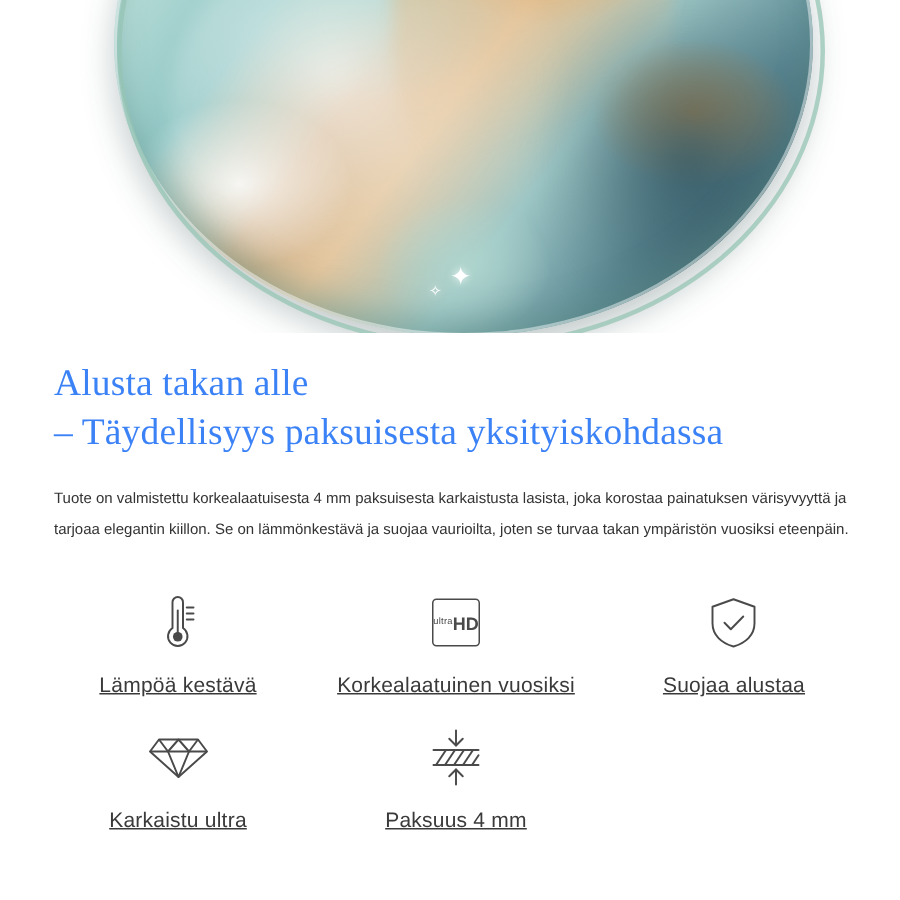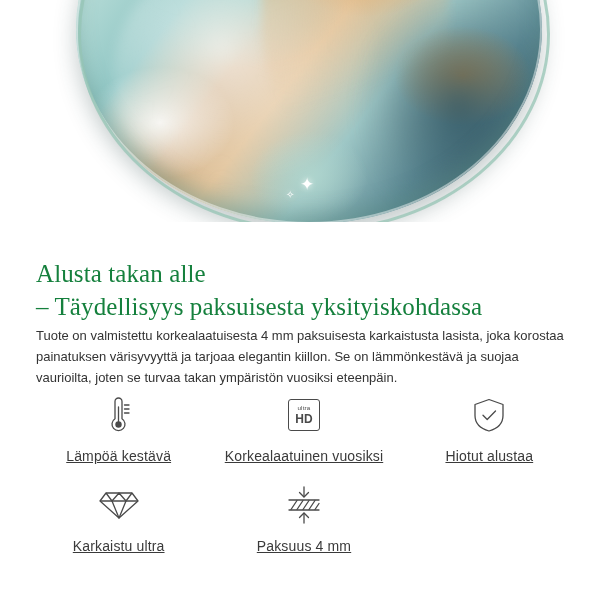--- a/index.html
+++ b/index.html
@@ -101,37 +101,37 @@
     line-height: 1;
     text-shadow: 0 0 6px rgba(255,255,255,0.9);
   }
   .sparkle.s1 { left: 300px; top: 176px; font-size: 17px; }
   .sparkle.s2 { left: 286px; top: 190px; font-size: 10px; }
 
   
   .headline {
     position: absolute;
     left: 36px;
-    top: 240px;
+    top: 222px;
     width: 540px;
     font-family: "Liberation Serif", serif;
     font-size: 25px;
     line-height: 33px;
-    color: #15803d;
+    color: #3b82f6;
     font-weight: 400;
     letter-spacing: 0.1px;
   }
   .headline .line2 { display: block; }
 
   .body-copy {
     position: absolute;
     left: 36px;
     top: 312px;
     width: 536px;
-    font-size: 13px;
+    font-size: 10px;
     line-height: 21px;
     color: #333333;
   }
 
   
   .features {
     position: absolute;
     left: 26px;
     top: 392px;
     width: 556px;
@@ -159,21 +159,20 @@
     text-align: center;
     letter-spacing: 0.15px;
     text-decoration: underline;
   }
   .ultrahd {
     width: 30px;
     height: 30px;
     border: 1.4px solid #4a4a4a;
     border-radius: 3px;
     display: flex;
-    flex-direction: column;
     align-items: center;
     justify-content: center;
     line-height: 1;
   }
   .ultrahd .u1 { font-size: 6.2px; color: #4a4a4a; letter-spacing: .2px; }
   .ultrahd .u2 { font-size: 12px; font-weight: bold; color: #4a4a4a; margin-top: 1px; }
   svg { display: block; }
 </style>
 </head>
 <body>
@@ -225,21 +224,21 @@
       <span class="cap">Korkealaatuinen vuosiksi</span>
     </div>
 
     <div class="feature">
       <span class="ico">
         <svg width="36" height="40" viewBox="0 0 36 40" fill="none" stroke="#4a4a4a" stroke-width="1.3" stroke-linejoin="round" stroke-linecap="round">
           <path d="M18 4.5 32 9.5v11c0 8-6 13.2-14 15.5C10 33.7 4 28.5 4 20.5v-11z"></path>
           <path d="M12 20.2l4.2 4.3L24.5 16"></path>
         </svg>
       </span>
-      <span class="cap">Hiotut alustaa</span>
+      <span class="cap">Suojaa alustaa</span>
     </div>
 
     <div class="feature">
       <span class="ico">
         <svg width="40" height="36" viewBox="0 0 40 36" fill="none" stroke="#4a4a4a" stroke-width="1.3" stroke-linejoin="round">
           <path d="M7 6h26l6 8-19 17L1 14z"></path>
           <path d="M1 14h38"></path>
           <path d="M7 6l6 8 7-8 7 8 6-8"></path>
           <path d="M13 14l7 17 7-17"></path>
         </svg>

